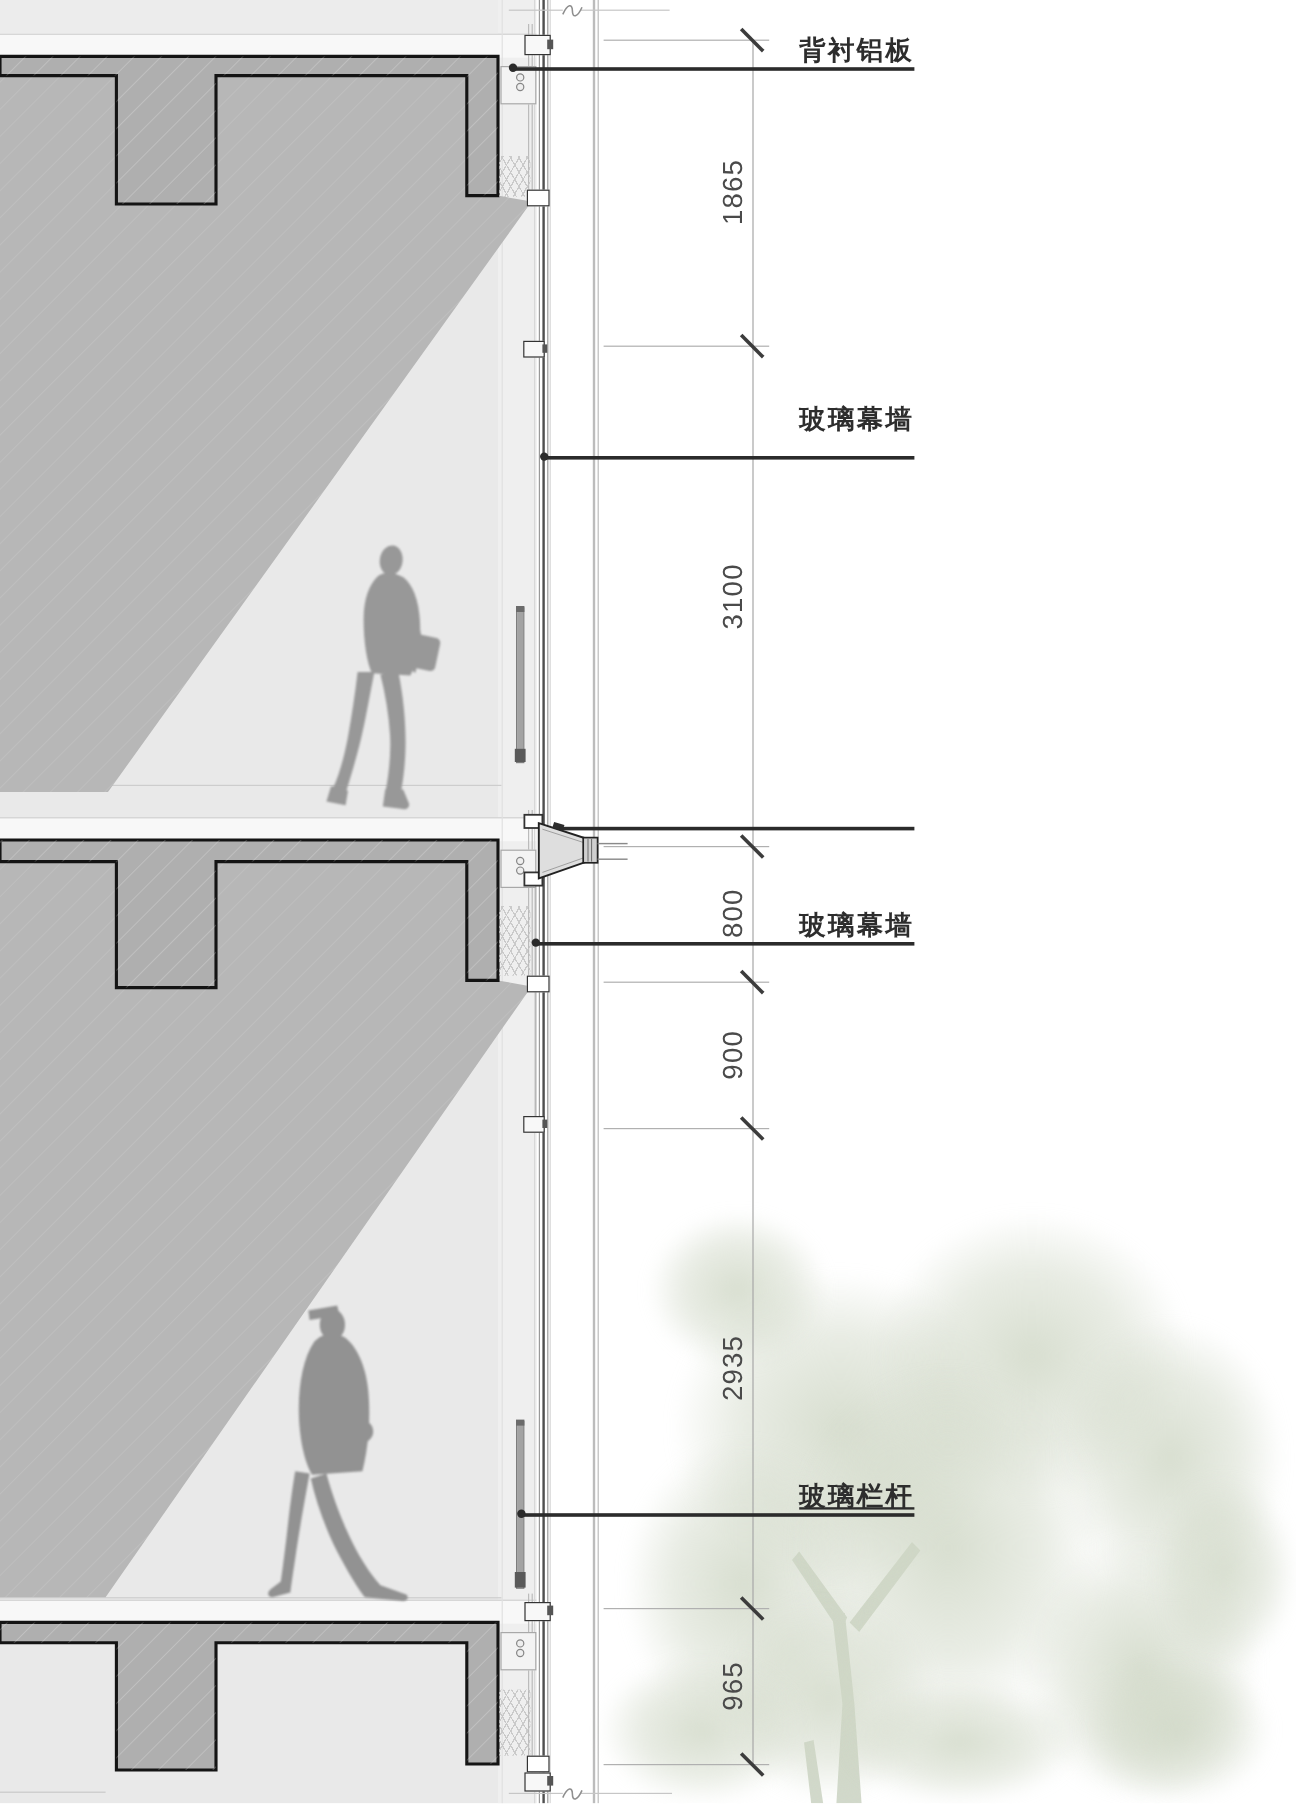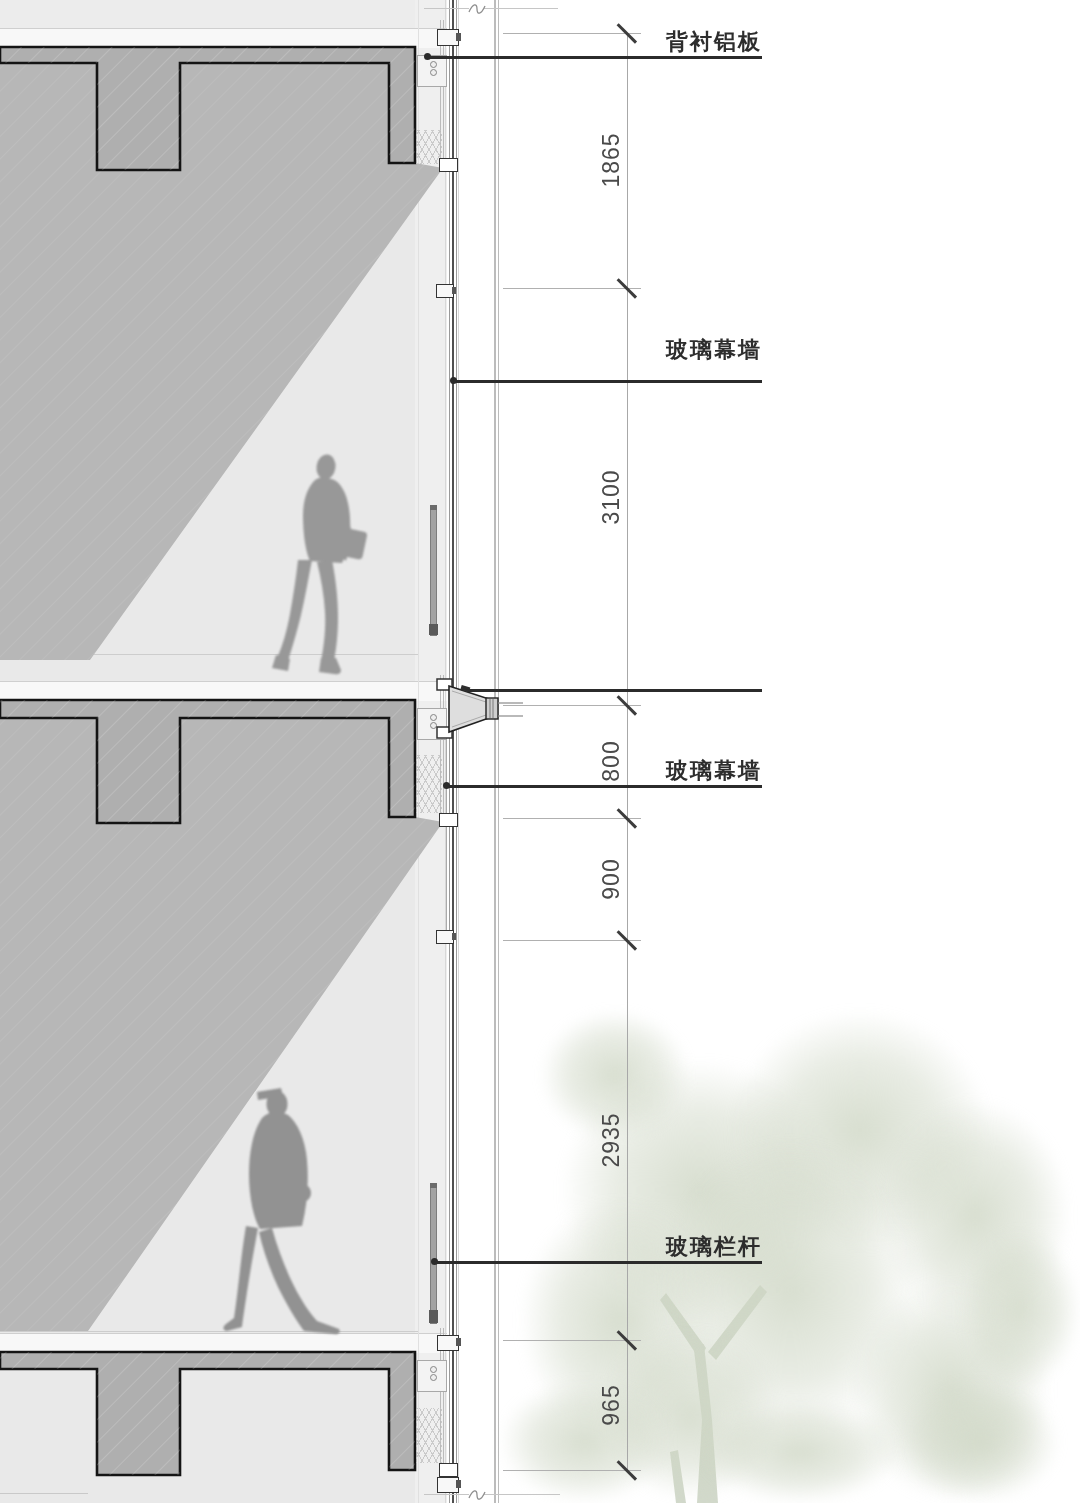--- a/index.html
+++ b/index.html
@@ -219,21 +219,21 @@
   <div class="label-text" style="top:338px;">玻璃幕墙</div>
 
   <div class="leader" style="left:466px;top:689px;width:296px;"></div>
 
   <div class="leader" style="left:446px;top:785px;width:316px;"></div>
   <div class="ldot" style="left:443px;top:782px;"></div>
   <div class="label-text" style="top:759px;">玻璃幕墙</div>
 
   <div class="leader" style="left:434px;top:1261px;width:328px;"></div>
   <div class="ldot" style="left:431px;top:1258px;"></div>
-  <div class="label-text" style="top:1235px;">玻璃栏杆</div>
+  <div class="label-text" style="top:1235px;text-decoration:underline;">玻璃栏杆</div>
 
   <div class="hline" style="left:424px;top:8px;width:45px;"></div>
   <div class="hline" style="left:484px;top:8px;width:74px;"></div>
   <svg class="abs" style="left:460px;top:0;" width="32" height="20" viewBox="0 0 32 20">
     <path d="M9,12 C13,3 17,3 17,9 C17,15 21,15 25,6" stroke="#8f8f8f" stroke-width="1.3" fill="none"></path>
   </svg>
   <div class="hline" style="left:424px;top:1494px;width:45px;"></div>
   <div class="hline" style="left:484px;top:1494px;width:76px;"></div>
   <svg class="abs" style="left:460px;top:1486px;" width="32" height="17" viewBox="0 0 32 17">
     <path d="M9,12 C13,3 17,3 17,9 C17,15 21,15 25,6" stroke="#8f8f8f" stroke-width="1.3" fill="none"></path>

